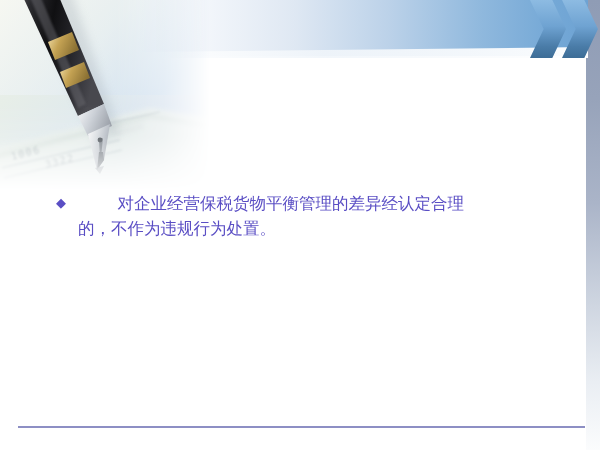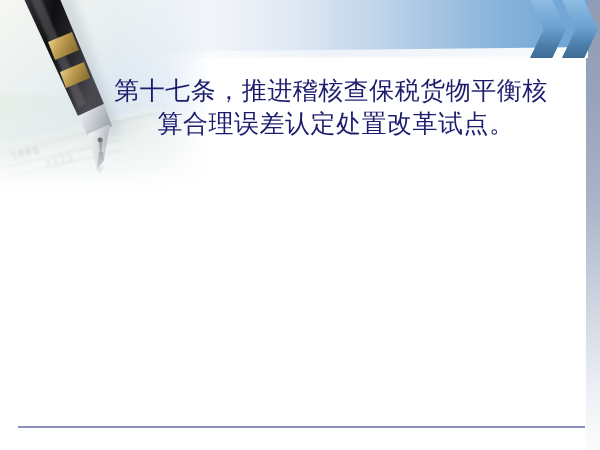--- a/index.html
+++ b/index.html
@@ -282,21 +282,25 @@
         <path d="M 97 170 L 104 160 L 103 152 L 99 152 Z" fill="#6e757d"></path>
         <path d="M 99 140 L 103 138 L 101 158 L 100 158 Z" fill="#6c737b" opacity="0.8"></path>
         <circle cx="100" cy="140" r="2.4" fill="#4c5259"></circle>
         <path d="M 95 168 L 100 174 L 104 166" fill="#9aa1a9" opacity="0.8"></path>
       </g>
 
       <rect x="0" y="0" width="210" height="190" fill="none"></rect>
     </svg>
   </div>
 
-  <div class="title-block">
-    <span class="title-line title-line-1">第十七条，推进稽核查保税货物平衡核</span>
-    <span class="title-line title-line-2">算合理误差认定处置改革试点。</span>
+
+  <div class="body-block">
+    <span class="bullet-row">
+      <span class="bullet-mark">◆</span>
+      <span class="bullet-gap"></span>
+      <span>对企业经营保税货物平衡管理的差异经认定合理</span>
+    </span>
+    <span class="bullet-line-2">的，不作为违规行为处置。</span>
   </div>
 
-
   <div class="bottom-rule"></div>
 
 </div>
 
 </body></html>

